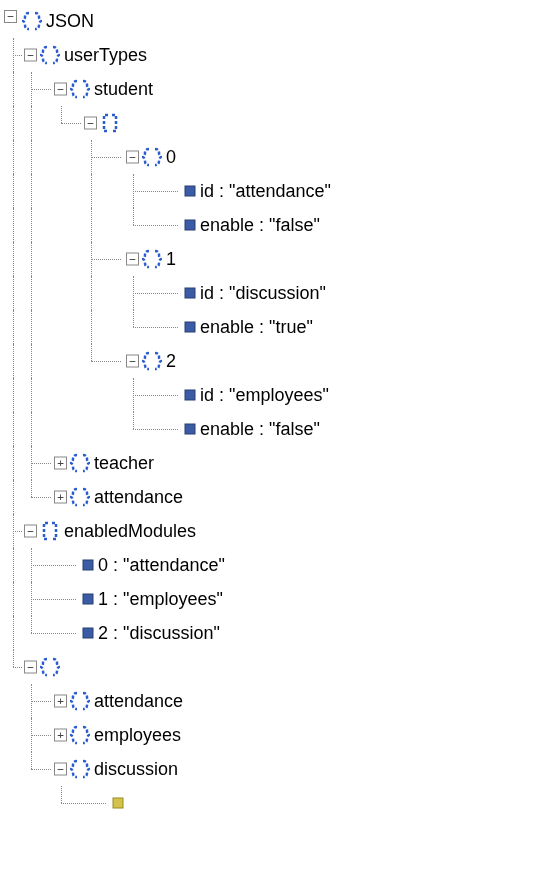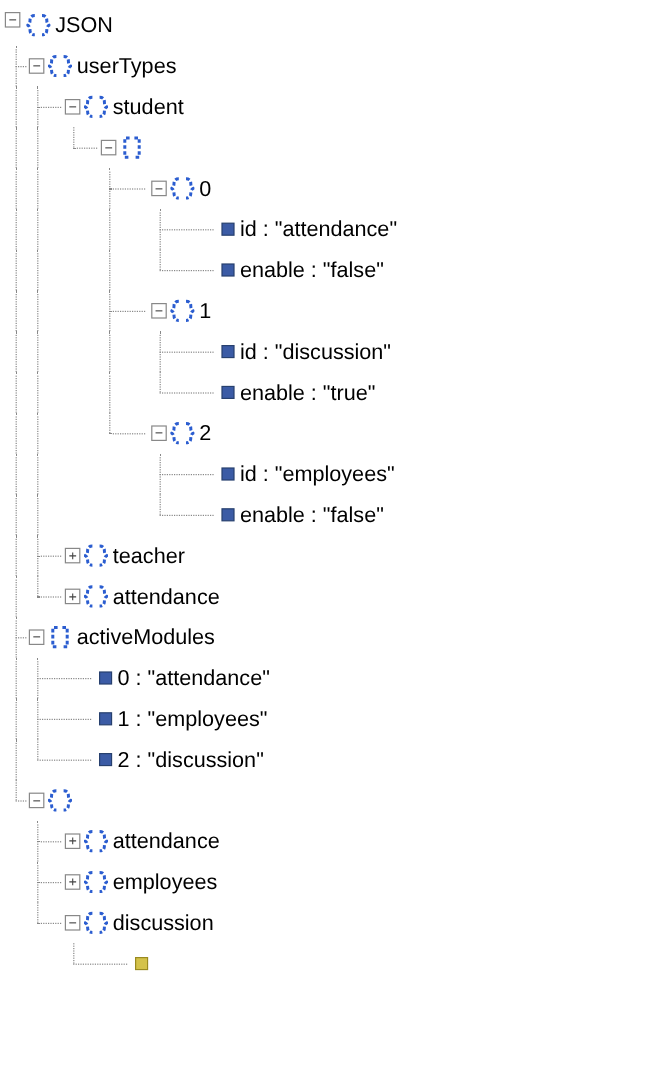--- a/index.html
+++ b/index.html
@@ -303,21 +303,21 @@
       <span class="ind-line" style="left:9px;"></span>
       <span class="ind-hline" style="left:9px;width:9px;"></span>
       <span class="toggle" style="position:absolute;left:20px;top:50%;transform:translateY(-50%);">−</span>
     </span>
     <span class="icon">
       <svg width="20" height="20" viewBox="0 0 20 20">
           <path d="M8 2 L4 2 L4 18 L8 18" fill="none" stroke="#2b5dd0" stroke-width="2.5" stroke-dasharray="3,2"></path>
           <path d="M12 2 L16 2 L16 18 L12 18" fill="none" stroke="#2b5dd0" stroke-width="2.5" stroke-dasharray="3,2"></path>
         </svg>
     </span>
-    <span class="lbl">activeModules</span>
+    <span class="lbl">enabledModules</span>
   </div>
   <div class="row">
     <span class="indent" style="width:78px;position:relative;">
       <span class="ind-line" style="left:9px;"></span>
       <span class="ind-line" style="left:27px;"></span>
       <span class="ind-hline" style="left:27px;width:45px;"></span>
     </span>
     <span class="icon">
       <svg width="12" height="12" viewBox="0 0 12 12">
           <rect x="1" y="1" width="10" height="10" fill="#3b5ba5" stroke="#27406e"></rect>

